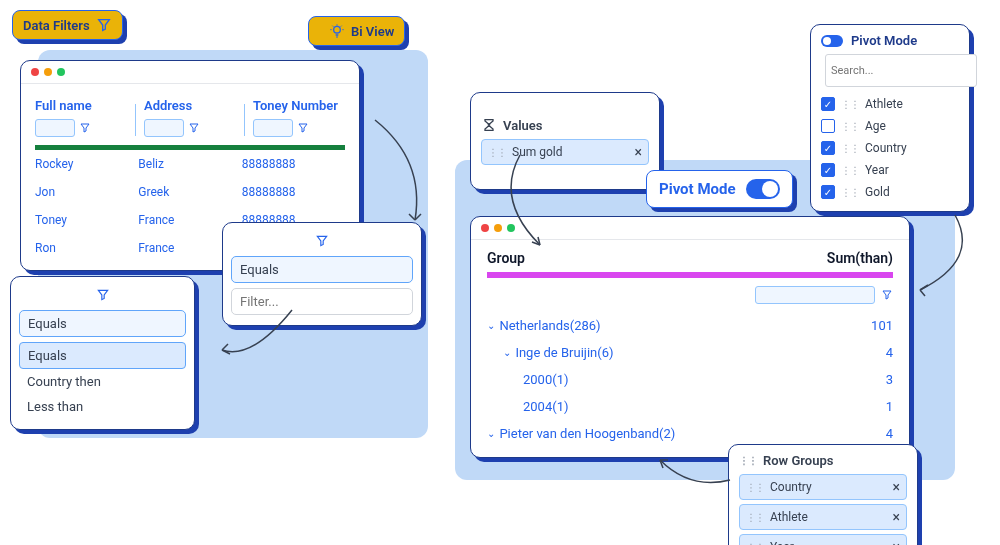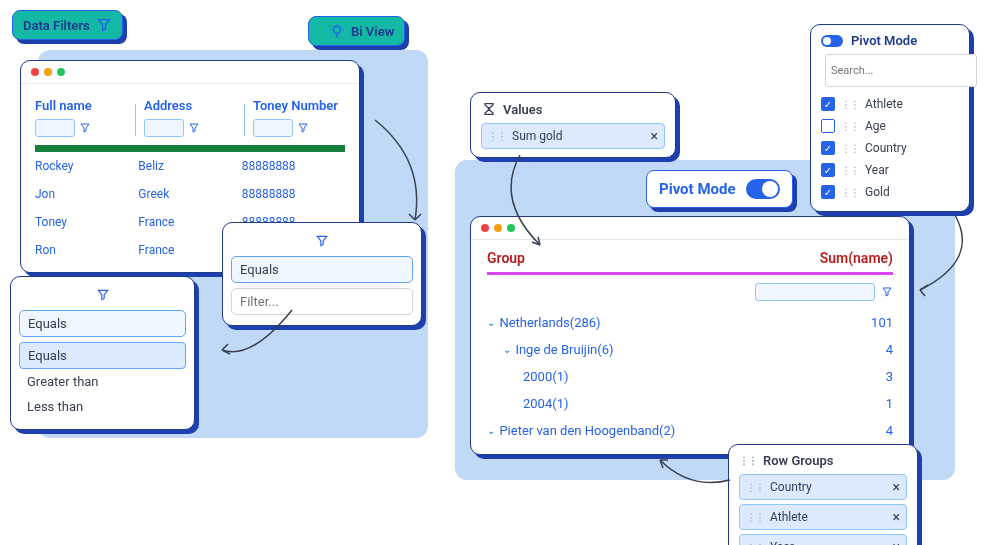--- a/index.html
+++ b/index.html
@@ -1,65 +1,65 @@
 <!DOCTYPE html>
 <html><head>
 <meta charset="utf-8">
 <style>
 * { box-sizing: border-box; margin: 0; padding: 0; font-family: -apple-system, BlinkMacSystemFont, "Segoe UI", Roboto, sans-serif; }
 body { width: 1000px; height: 545px; background: #fff; position: relative; overflow: hidden; }
 
 .bg-blue-left { position: absolute; left: 38px; top: 50px; width: 390px; height: 388px; background: #c0d9f7; border-radius: 12px; }
 .bg-blue-right { position: absolute; left: 455px; top: 160px; width: 500px; height: 320px; background: #c0d9f7; border-radius: 12px; }
 
-.tag { position: absolute; background: #14b8a6; border: 1.5px solid #2563eb; border-radius: 8px; padding: 6px 10px; display: flex; align-items: center; gap: 6px; font-size: 13px; font-weight: 600; color: #1e3a8a; box-shadow: 4px 4px 0 #1e40af; }
+.tag { position: absolute; background: #eab308; border: 1.5px solid #2563eb; border-radius: 8px; padding: 6px 10px; display: flex; align-items: center; gap: 6px; font-size: 13px; font-weight: 600; color: #1e3a8a; box-shadow: 4px 4px 0 #1e40af; }
 .tag svg { width: 16px; height: 16px; }
 
 .window { position: absolute; background: #fff; border: 1.5px solid #1e3a8a; border-radius: 10px; box-shadow: 4px 4px 0 #1e40af; }
 .window-header { display: flex; gap: 5px; padding: 7px 10px; border-bottom: 1px solid #e5e7eb; }
 .dot { width: 8px; height: 8px; border-radius: 50%; }
 .dot.red { background: #ef4444; }
 .dot.yellow { background: #f59e0b; }
 .dot.green { background: #22c55e; }
 
 .grid-window { left: 20px; top: 60px; width: 340px; }
 .grid-body { padding: 10px 14px 8px; }
-.grid-headers { display: flex; border-bottom: 7px solid #15803d; }
+.grid-headers { display: flex; border-bottom: 5px solid #15803d; }
 .grid-col { flex: 1; padding: 4px 0 8px; }
 .grid-col-label { color: #2563eb; font-weight: 600; font-size: 13px; margin-bottom: 6px; }
 .filter-row { display: flex; align-items: center; gap: 4px; }
 .filter-input { width: 40px; height: 18px; border: 1px solid #93c5fd; border-radius: 3px; background: #eff6ff; }
 .divider-v { width: 1px; height: 32px; background: #93c5fd; margin: 0 8px; align-self: center; }
 .grid-row { display: flex; padding: 7px 0; }
 .grid-cell { flex: 1; color: #2563eb; font-size: 12px; }
 
 .filter-popup { left: 222px; top: 222px; width: 200px; }
 .filter-popup-2 { left: 10px; top: 276px; width: 185px; }
 .filter-popup-body { padding: 6px 8px 10px; }
 .filter-icon-row { text-align: center; padding: 4px 0; }
 .filter-select { width: 100%; border: 1.5px solid #60a5fa; border-radius: 5px; padding: 5px 8px; font-size: 13px; color: #374151; background: #eff6ff; margin-bottom: 5px; }
 .filter-text { width: 100%; border: 1px solid #d1d5db; border-radius: 5px; padding: 5px 8px; font-size: 13px; color: #b91c1c; }
 .dropdown-list { margin-top: 4px; }
 .dropdown-item { padding: 5px 8px; font-size: 13px; color: #374151; }
 .dropdown-item.selected { background: #dbeafe; border: 1px solid #60a5fa; border-radius: 4px; }
 
-.values-box { left: 470px; top: 92px; width: 206px; padding: 8px 10px; }
+.values-box { left: 470px; top: 92px; width: 190px; padding: 24px 10px; }
 .values-header { display: flex; align-items: center; gap: 6px; color: #374151; font-size: 13px; font-weight: 600; margin-bottom: 6px; }
 .chip { display: flex; align-items: center; gap: 6px; background: #dbeafe; border: 1px solid #93c5fd; border-radius: 4px; padding: 4px 6px; font-size: 12px; color: #374151; }
 .chip .close { margin-left: auto; cursor: pointer; font-size: 14px; color: #374151; }
 .drag-handle { color: #9ca3af; font-size: 10px; letter-spacing: -1px; }
 
 .pivot-toggle { position: absolute; left: 646px; top: 170px; background: #fff; border: 1.5px solid #2563eb; border-radius: 8px; padding: 8px 12px; display: flex; align-items: center; gap: 10px; box-shadow: 4px 4px 0 #1e40af; }
 .pivot-toggle span { color: #2563eb; font-weight: 700; font-size: 15px; }
 .toggle { width: 34px; height: 20px; background: #2563eb; border-radius: 10px; position: relative; }
 .toggle::after { content: ''; position: absolute; right: 2px; top: 2px; width: 16px; height: 16px; background: #fff; border-radius: 50%; }
 
 .pivot-window { left: 470px; top: 216px; width: 440px; }
 .pivot-body { padding: 10px 16px; }
-.pivot-header-row { display: flex; justify-content: space-between; color: #b91c1c; font-weight: 600; font-size: 14px; padding-bottom: 6px; border-bottom: 3px solid #d946ef; }
+.pivot-header-row { display: flex; justify-content: space-between; color: #0f172a; font-weight: 600; font-size: 14px; padding-bottom: 6px; border-bottom: 6px solid #d946ef; }
 .pivot-filter-row { display: flex; justify-content: flex-end; padding: 8px 0; gap: 6px; align-items: center; }
 .pivot-filter-input { width: 120px; height: 18px; border: 1px solid #93c5fd; border-radius: 3px; background: #eff6ff; }
 .pivot-data-row { display: flex; justify-content: space-between; padding: 6px 0; color: #2563eb; font-size: 13px; }
 .pivot-data-row .left { display: flex; align-items: center; gap: 4px; }
 .indent-1 { padding-left: 16px; }
 .indent-2 { padding-left: 36px; }
 .chevron { font-size: 10px; }
 
 .side-panel { left: 810px; top: 24px; width: 160px; padding: 8px 10px; }
 .side-header { display: flex; align-items: center; gap: 8px; font-size: 13px; font-weight: 600; color: #1e3a8a; margin-bottom: 6px; }
@@ -176,21 +176,21 @@
 </div>
 
 <div class="window filter-popup-2">
   <div class="filter-popup-body">
     <div class="filter-icon-row"><svg width="14" height="14" viewBox="0 0 24 24">
           <path class="funnel-icon" d="M4 4h16l-6 8v6l-4 2v-8L4 4z"></path>
         </svg></div>
     <div class="filter-select">Equals</div>
     <div class="dropdown-list" id="dropdown-list">
         <div class="dropdown-item selected">Equals</div>
-        <div class="dropdown-item">Greater than</div>
+        <div class="dropdown-item">Country then</div>
         <div class="dropdown-item">Less than</div>
       </div>
   </div>
 </div>
 
 <div class="window values-box">
   <div class="values-header">
     <svg width="16" height="16" viewBox="0 0 24 24">
         <path d="M6 4h12v2l-7 6 7 6v2H6v-2l7-6-7-6V4z" fill="none" stroke="#374151" stroke-width="2"></path>
       </svg>
@@ -210,21 +210,21 @@
 
 <div class="window pivot-window">
   <div class="window-header">
     <div class="dot red"></div>
     <div class="dot yellow"></div>
     <div class="dot green"></div>
   </div>
   <div class="pivot-body">
     <div class="pivot-header-row">
       <span>Group</span>
-      <span>Sum(name)</span>
+      <span>Sum(than)</span>
     </div>
     <div class="pivot-filter-row">
       <div class="pivot-filter-input"></div>
       <svg width="12" height="12" viewBox="0 0 24 24">
           <path class="funnel-icon" d="M4 4h16l-6 8v6l-4 2v-8L4 4z"></path>
         </svg>
     </div>
     <div id="pivot-rows">
         <div class="pivot-data-row">
           <div class="left indent-0">

